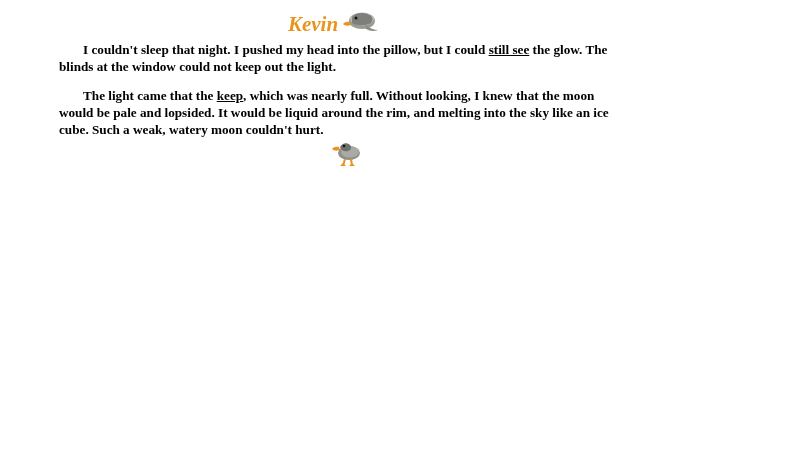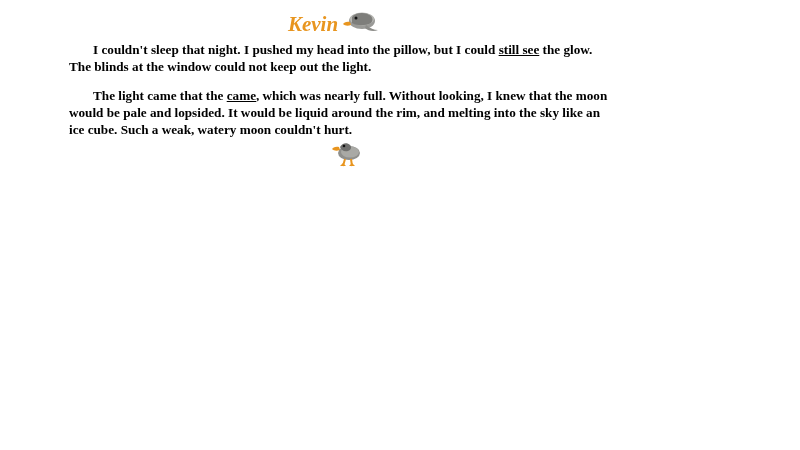--- a/index.html
+++ b/index.html
@@ -46,21 +46,21 @@
     font-family: "Liberation Serif", serif;
     font-size: 13.2px;
     font-weight: bold;
     line-height: 1.28;
     color: #000000;
     margin: 0;
     padding: 0 58px 0 55px;
     text-align: left;
   }
   .para {
-    margin: 0 0 12px 14px;
+    margin: 0 0 12px 4px;
     text-indent: 24px;
   }
   .para.second {
     margin-bottom: 0;
   }
   a.inline-link {
     color: #000000;
     text-decoration: underline;
     font-weight: bold;
   }
@@ -87,21 +87,21 @@
         <path d="M26 16 C30 19 34 21 38 21 C34 23 28 22 25 19 Z" fill="#8d8d8a"></path>
       </svg>
     </span>
   </div>
 
   <div class="body-text">
     <p class="para">
       <span>I couldn't sleep that night. I pushed my head into the pillow, but I could </span><a class="inline-link" href="#">still see</a><span> the glow. The blinds at the window could not keep out the light.</span>
     </p>
     <p class="para second">
-      <span>The light came that the </span><a class="inline-link" href="#">came</a><span>, which was nearly full. Without looking, I knew that the moon would be pale and lopsided. It would be liquid around the rim, and melting into the sky like an ice cube. Such a weak, watery moon couldn't hurt.</span>
+      <span>The light came that the </span><a class="inline-link" href="#">keep</a><span>, which was nearly full. Without looking, I knew that the moon would be pale and lopsided. It would be liquid around the rim, and melting into the sky like an ice cube. Such a weak, watery moon couldn't hurt.</span>
     </p>
   </div>
 
   <div class="duck-row">
     <span class="bird-icon">
       <svg width="34" height="28" viewBox="0 0 34 28" xmlns="http://www.w3.org/2000/svg">
         <ellipse cx="19" cy="13" rx="11" ry="7" fill="#8f8f8c"></ellipse>
         <ellipse cx="20" cy="12" rx="9" ry="5.5" fill="#a9a9a5"></ellipse>
         <path d="M10 7 C12 3 17 2 20 5 C22 7 21 10 18 11 C14 12 11 10 10 7 Z" fill="#6f6f6d"></path>
         <path d="M9 7 C5 6 3 8 2 9 C4 11 7 11 10 10 Z" fill="#e8951f"></path>

